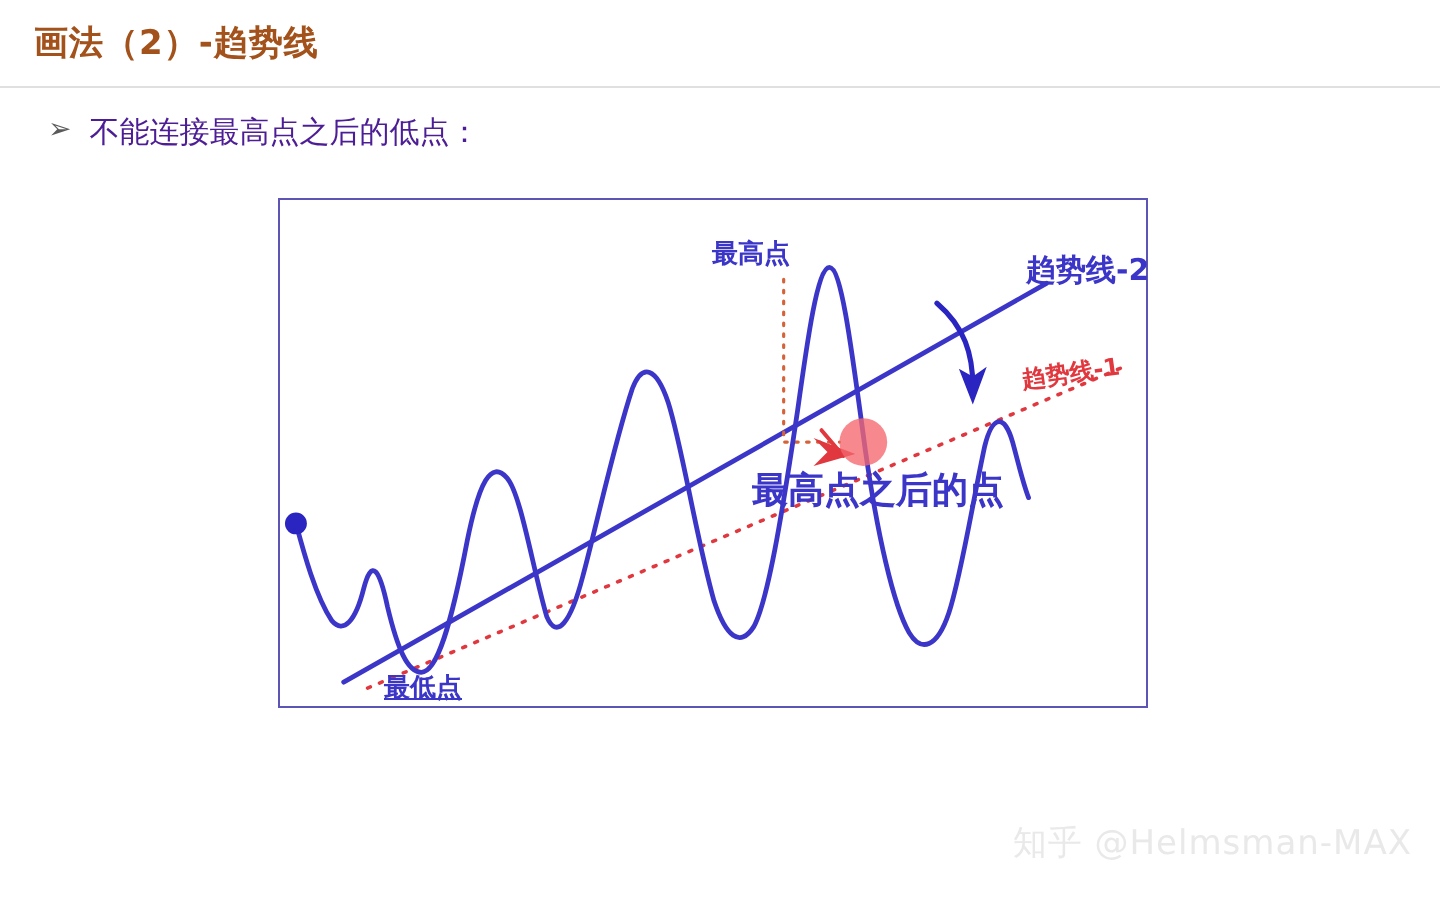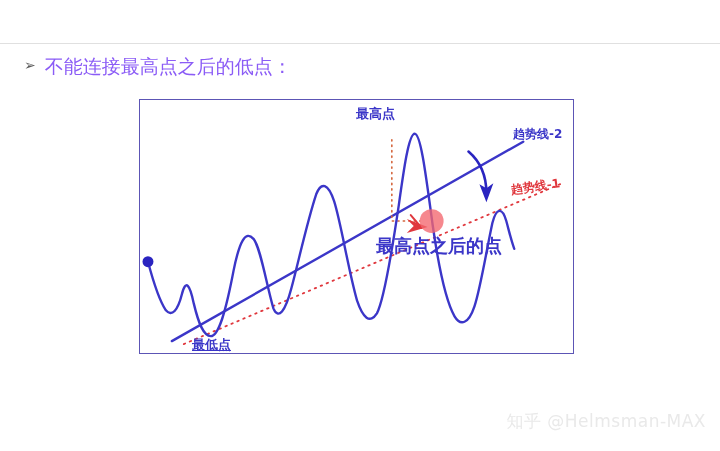--- a/index.html
+++ b/index.html
@@ -56,22 +56,22 @@
     gap: 9px;
     white-space: nowrap;
   }
   #bullet-marker {
     font-size: 14px;
     color: #5a5a5a;
     line-height: 1;
     transform: translateY(-1px);
   }
   #bullet-text {
-    font-size: 19px;
-    color: #8b5cf6;
+    font-size: 15px;
+    color: #4c1d95;
     line-height: 20px;
   }
 
   
   #chart-frame {
     position: absolute;
     left: 139px;
     top: 99px;
     width: 435px;
     height: 255px;
@@ -90,22 +90,22 @@
   .lbl {
     position: absolute;
     white-space: nowrap;
     font-weight: bold;
     line-height: 1;
     pointer-events: none;
   }
   .lbl-blue { color: #3b36c8; }
   .lbl-red  { color: #e0383e; }
 
-  #lbl-highest        { left: 356px; top: 107px; font-size: 13px; text-align: center; }
-  #lbl-trend2         { left: 513px; top: 128px; font-size: 12px; }
+  #lbl-highest        { left: 356px; top: 121px; font-size: 13px; text-align: center; }
+  #lbl-trend2         { left: 513px; top: 128px; font-size: 15px; }
   #lbl-trend1         { left: 511px; top: 184px; font-size: 12px;
                         transform: rotate(-8deg); transform-origin: left center; }
   #lbl-after-highest  { left: 376px; top: 237px; font-size: 18px; }
   #lbl-lowest         { left: 192px; top: 338px; font-size: 13px; text-decoration: underline; }
 
   
   #watermark {
     position: absolute;
     right: 14px;
     top: 410px;
@@ -113,20 +113,21 @@
     color: #e9e9e9;
     white-space: nowrap;
     letter-spacing: 0.5px;
   }
 </style>
 </head>
 <body>
 
 <div id="slide">
 
+  <div id="slide-title">画法（2）-趋势线</div>
 
   <div id="title-rule"></div>
 
   <div id="bullet-row">
     <span id="bullet-marker">➢</span>
     <span id="bullet-text">不能连接最高点之后的低点：</span>
   </div>
 
   <div id="chart-frame">
     <svg id="chart-svg" viewBox="0 0 435 255" preserveAspectRatio="none">

